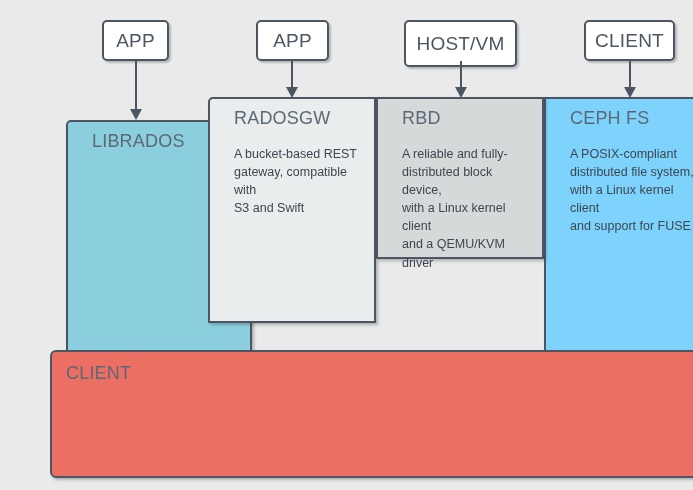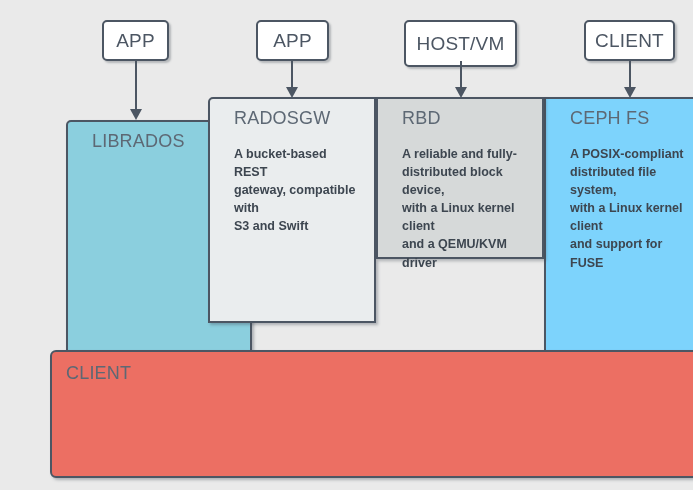--- a/index.html
+++ b/index.html
@@ -74,21 +74,21 @@
     font-size: 18px;
     color: #5d6874;
     line-height: 1.1;
     margin-bottom: 16px;
     letter-spacing: 0.2px;
   }
   .layer-desc {
     font-size: 12.5px;
     color: #3d4650;
     line-height: 1.45;
-    font-weight: bold;
+    font-weight: normal;
     white-space: pre-line;
   }
 
   #librados-box {
     left: 22px;
     top: 120px;
     width: 186px;
     height: 253px;
     background: #8bcfde;
     border-radius: 5px;

